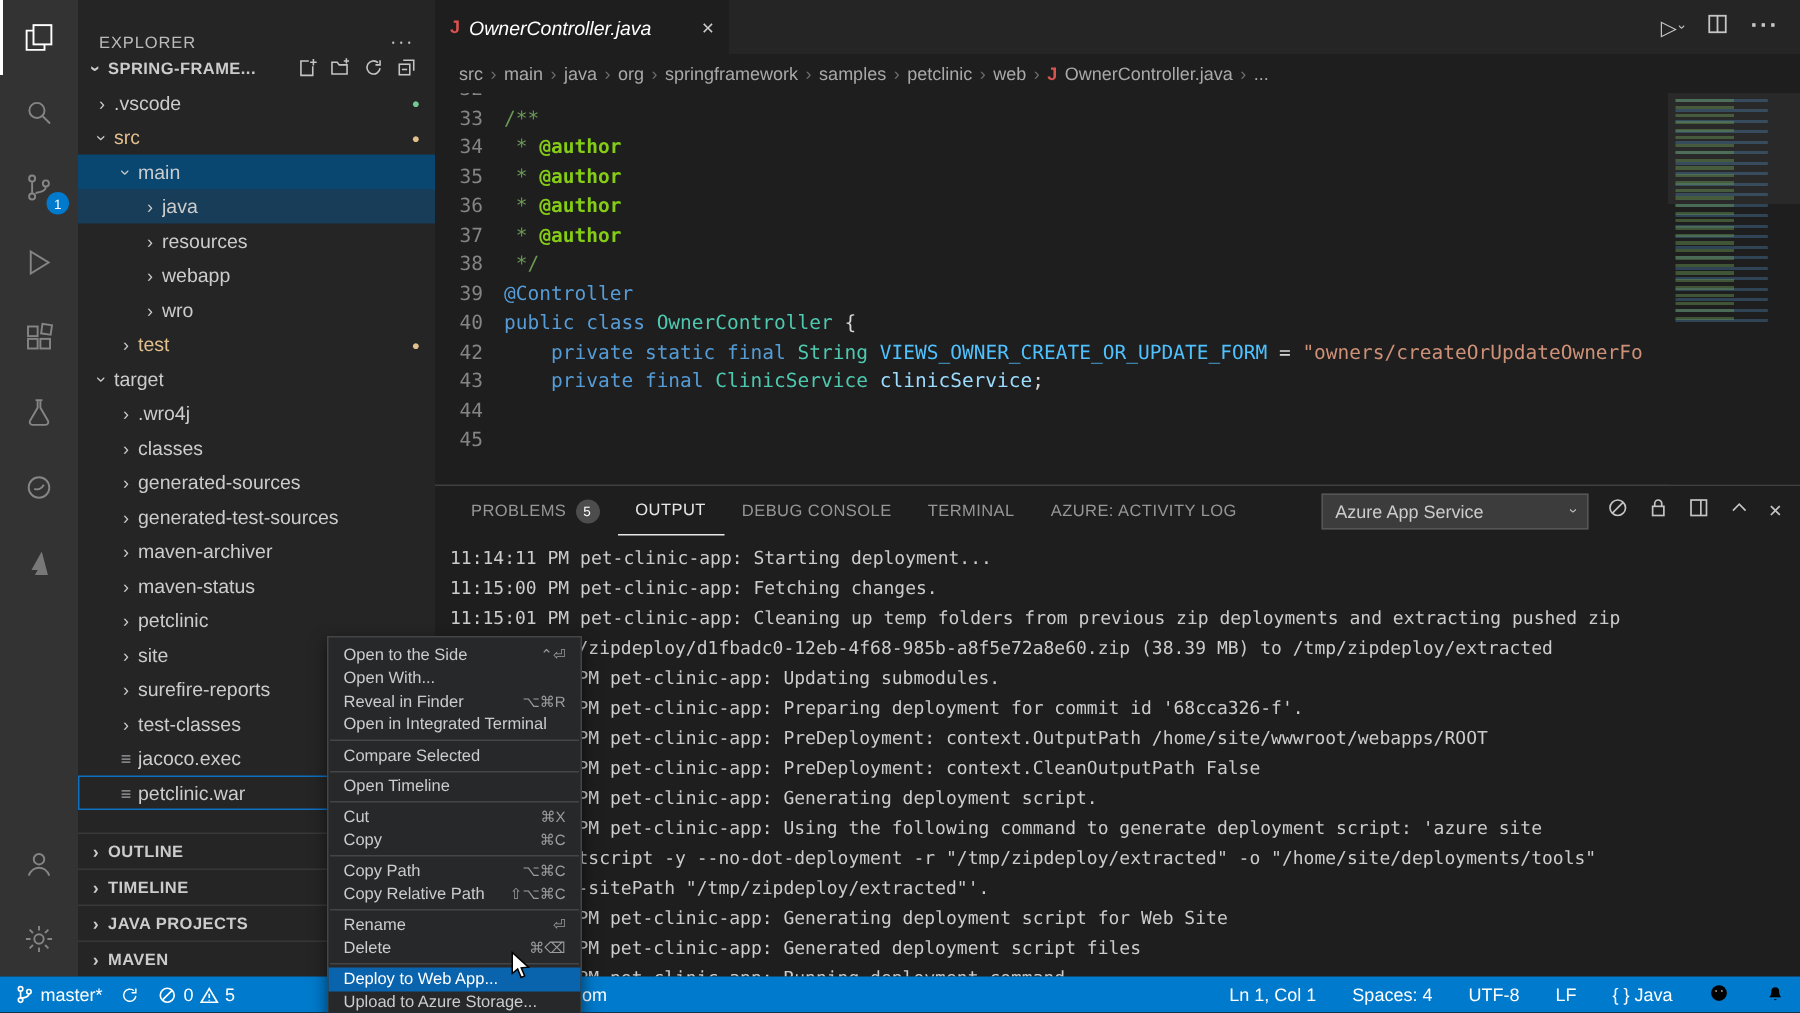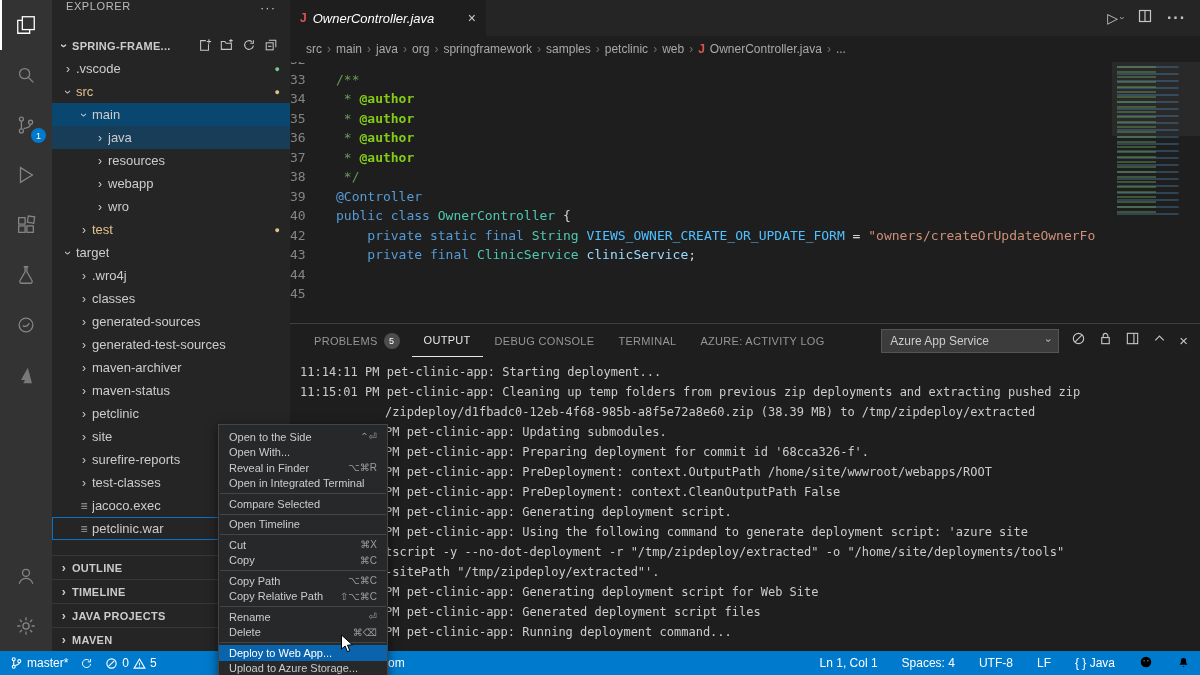--- a/index.html
+++ b/index.html
@@ -12,21 +12,21 @@
   .activity-bar { width:52px; background:#333333; display:flex; flex-direction:column; align-items:center; flex:none; }
   .ab-icon { width:52px; height:50px; display:flex; align-items:center; justify-content:center; color:#858585; position:relative; cursor:pointer; }
   .ab-icon.active { color:#ffffff; box-shadow: inset 2px 0 0 #ffffff; }
   .ab-icon svg { stroke:currentColor; fill:none; stroke-width:1.4; }
   .ab-badge { position:absolute; right:6px; bottom:7px; background:#007acc; color:#fff; border-radius:50%;
     width:15px; height:15px; font-size:9px; display:flex; align-items:center; justify-content:center; }
   .ab-spacer { margin-top:auto; }
 
   
   .sidebar { width:238px; background:#252526; display:flex; flex-direction:column; min-height:0; flex:none; }
-  .sb-header { height:35px; flex:none; display:flex; align-items:flex-start; padding:0 14px; font-size:11px; color:#bbbbbb; letter-spacing:.6px; }
+  .sb-header { height:35px; flex:none; display:flex; align-items:flex-end; padding:0 14px; font-size:11px; color:#bbbbbb; letter-spacing:.6px; }
   .sb-header .more { margin-left:auto; color:#cccccc; cursor:pointer; font-size:13px; letter-spacing:1px; }
   .sb-project { height:22px; flex:none; display:flex; align-items:center; padding:0 4px; font-size:11px; font-weight:bold; color:#cccccc; letter-spacing:.3px; cursor:pointer; }
   .sb-tools { margin-left:auto; display:flex; gap:8px; padding-right:8px; }
   .sb-tools svg { stroke:#c5c5c5; fill:none; stroke-width:1.2; cursor:pointer; }
   .chev { display:inline-block; width:16px; text-align:center; color:#cccccc; font-size:12px; transform:rotate(0deg); flex:none; }
   .chev.open { transform:rotate(90deg); }
   .tree { flex:1; overflow:hidden; }
   .tree-row { height:23px; display:flex; align-items:center; font-size:13px; color:#cccccc; cursor:pointer; white-space:nowrap; }
   .tree-row.selected { background:#094771; }
   .tree-row.selected2 { background:rgba(9,90,150,.45); }
@@ -50,21 +50,21 @@
   .tab-actions svg { stroke:#c5c5c5; fill:none; stroke-width:1.2; cursor:pointer; }
   .tab-actions .more { letter-spacing:1px; font-weight:bold; cursor:pointer; }
 
   .breadcrumbs { height:26px; flex:none; display:flex; align-items:center; padding:0 16px; font-size:12px; color:#a9a9a9; gap:5px; white-space:nowrap; }
   .bc-sep { color:#6e6e6e; }
   .bc-item { cursor:pointer; }
 
   .editor-body { flex:1; min-height:0; position:relative; display:flex; overflow:hidden; }
   .code { flex:1; overflow:hidden; font-family:"DejaVu Sans Mono", monospace; font-size:13px; line-height:19.5px; margin-top:-12px; }
   .code-line { display:flex; height:19.5px; white-space:pre; }
-  .gutter { width:46px; flex:none; text-align:left; padding-right:14px; color:#858585; }
+  .gutter { width:46px; flex:none; text-align:right; padding-right:14px; color:#858585; }
   .tk-cm   { color:#6a9955; }
   .tk-doc  { color:#84cc16;font-weight:bold; }
   .tk-ann  { color:#569cd6; }
   .tk-kw   { color:#569cd6; }
   .tk-type { color:#4ec9b0; }
   .tk-const{ color:#4fc1ff; }
   .tk-var  { color:#9cdcfe; }
   .tk-str  { color:#ce9178; }
   .tk-pl   { color:#d4d4d4; }
   .minimap { width:88px; flex:none; position:relative; background:#1e1e1e; }
@@ -426,20 +426,21 @@
                   </svg></span>
               <span><svg width="15" height="15" viewBox="0 0 16 16">
                     <path d="M3.5 10l4.5-4.5L12.5 10"></path>
                   </svg></span>
               <span class="x">×</span>
             </div>
           </div>
         </div>
         <div class="panel-content">
             <div class="out-line">11:14:11 PM pet-clinic-app: Starting deployment...</div>
+            <div class="out-line">11:15:00 PM pet-clinic-app: Fetching changes.</div>
             <div class="out-line">11:15:01 PM pet-clinic-app: Cleaning up temp folders from previous zip deployments and extracting pushed zip</div>
             <div class="out-line covered">/zipdeploy/d1fbadc0-12eb-4f68-985b-a8f5e72a8e60.zip (38.39 MB) to /tmp/zipdeploy/extracted</div>
             <div class="out-line covered">PM pet-clinic-app: Updating submodules.</div>
             <div class="out-line covered">PM pet-clinic-app: Preparing deployment for commit id '68cca326-f'.</div>
             <div class="out-line covered">PM pet-clinic-app: PreDeployment: context.OutputPath /home/site/wwwroot/webapps/ROOT</div>
             <div class="out-line covered">PM pet-clinic-app: PreDeployment: context.CleanOutputPath False</div>
             <div class="out-line covered">PM pet-clinic-app: Generating deployment script.</div>
             <div class="out-line covered">PM pet-clinic-app: Using the following command to generate deployment script: 'azure site</div>
             <div class="out-line covered">tscript -y --no-dot-deployment -r "/tmp/zipdeploy/extracted" -o "/home/site/deployments/tools"</div>
             <div class="out-line covered">-sitePath "/tmp/zipdeploy/extracted"'.</div>

